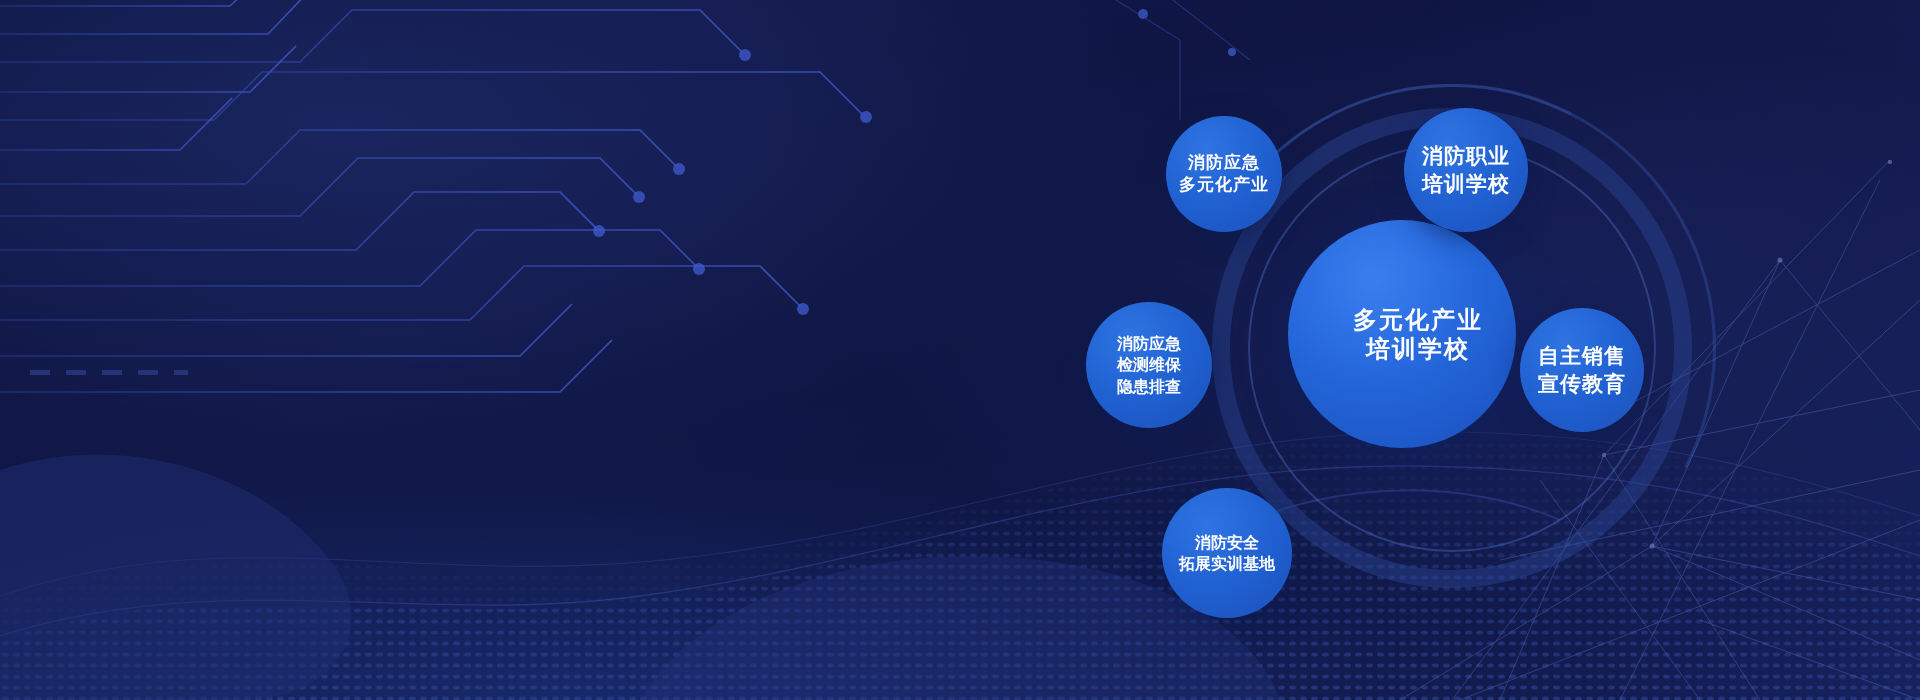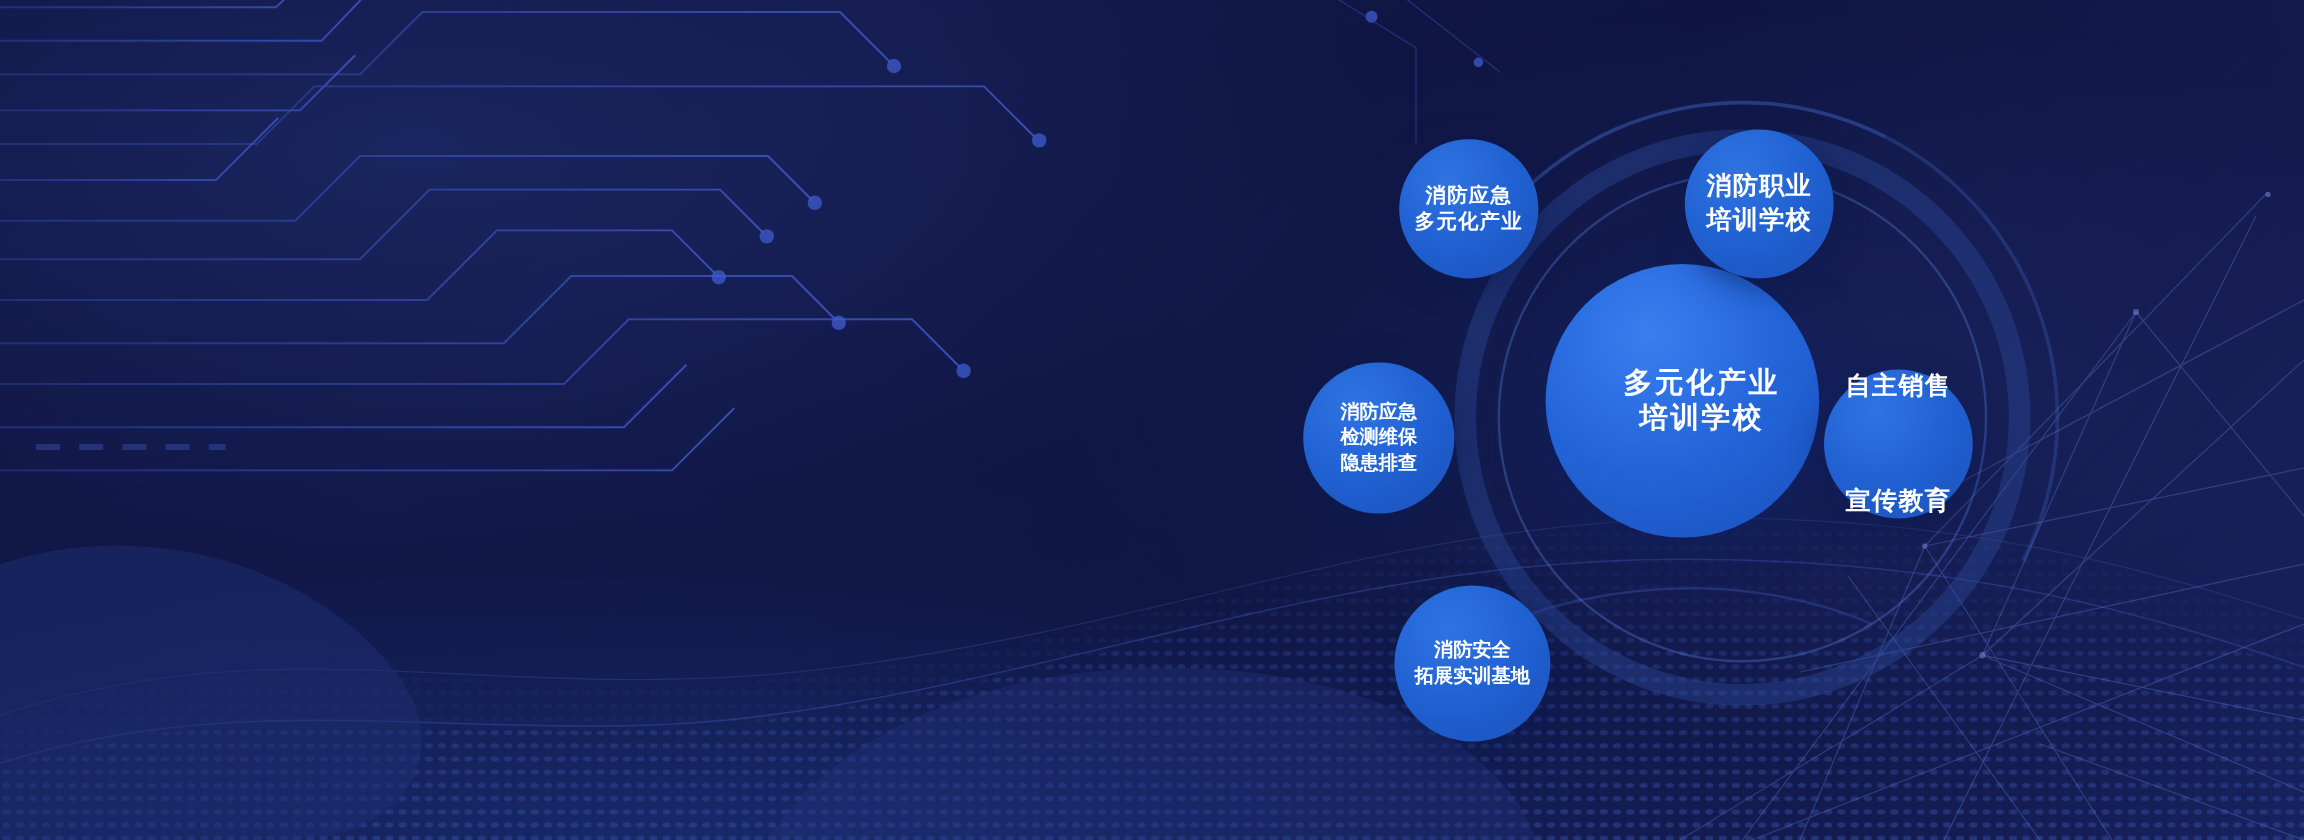--- a/index.html
+++ b/index.html
@@ -93,21 +93,21 @@
     font-weight:700;
   }
   .bubble span{display:block;white-space:nowrap;}
 
   .b-small{width:116px;height:116px;font-size:17px;letter-spacing:1px;}
   .b-mid{width:124px;height:124px;font-size:21px;letter-spacing:1px;}
 
   .b-top-left   {left:26px;  top:46px;}
   .b-top-right  {left:264px; top:38px;}
   .b-left       {left:-54px; top:232px;width:126px;height:126px;font-size:16px;}
-  .b-right      {left:380px; top:238px;justify-content:space-between;}
+  .b-right      {left:380px; top:238px;}
   .b-bot-left   {left:22px;  top:418px;width:130px;height:130px;font-size:16px;}
   .b-bot-right  {left:266px; top:424px;}
 
   .center-bubble{
     position:absolute; left:148px; top:150px;
     width:228px;height:228px;border-radius:50%;
     background:radial-gradient(circle at 38% 26%, #3a7ef0 0%, #2264d8 52%, #1b4fbb 100%);
     display:flex;flex-direction:column;align-items:center;justify-content:center;
     box-shadow:0 10px 44px rgba(12,32,96,.6);
     cursor:pointer;

